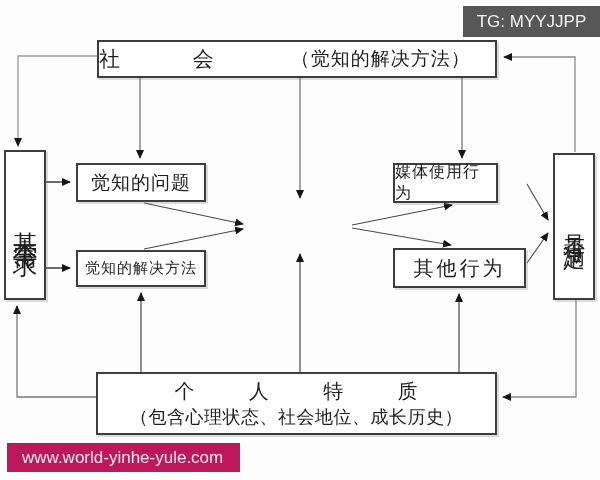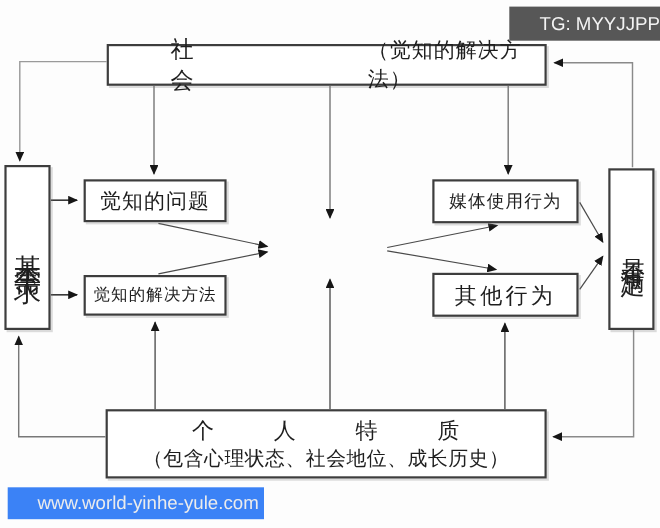--- a/index.html
+++ b/index.html
@@ -11,40 +11,40 @@
   .box{
     position:absolute;box-sizing:border-box;background:#ffffff;
     border:2px solid #3d3d3d;display:flex;align-items:center;justify-content:center;
     box-shadow:2px 2px 0 rgba(120,120,120,0.25);
   }
   .vtext{
     writing-mode:vertical-rl;text-orientation:upright;letter-spacing:7px;
     font-size:25px;line-height:1;
   }
   .node-society{left:97px;top:40px;width:400px;height:38px;}
-  .society-row{display:flex;align-items:center;width:100%;padding-left:56px;box-sizing:border-box;}
+  .society-row{display:flex;align-items:center;width:100%;box-sizing:border-box;}
   .society-label{font-size:21px;word-spacing:64px;letter-spacing:1px;}
   .society-note{font-size:19px;margin-left:76px;letter-spacing:1px;}
   .node-basic-needs{left:4px;top:150px;width:42px;height:150px;}
   .node-problems{left:76px;top:163px;width:130px;height:39px;font-size:19px;letter-spacing:1px;}
   .node-solutions{left:76px;top:250px;width:130px;height:37px;font-size:15px;letter-spacing:1px;}
   .node-motivation{left:248px;top:203px;width:103px;height:45px;font-size:29px;letter-spacing:5px;}
-  .node-media{left:393px;top:163px;width:133px;height:40px;font-size:16px;letter-spacing:1px;}
+  .node-media{left:393px;top:163px;width:105px;height:40px;font-size:16px;letter-spacing:1px;}
   .node-other{left:393px;top:248px;width:133px;height:40px;font-size:20px;letter-spacing:3px;}
   .node-satisfaction{left:553px;top:153px;width:42px;height:147px;}
   .node-satisfaction .vtext{font-size:22px;letter-spacing:5px;}
   .node-traits{left:96px;top:372px;width:401px;height:63px;flex-direction:column;gap:0;}
   .traits-title{font-size:20px;word-spacing:46px;letter-spacing:1px;}
   .traits-note{font-size:18px;letter-spacing:0.5px;}
   .overlay{
     position:absolute;display:flex;align-items:center;
     font-family:"Liberation Sans","DejaVu Sans",sans-serif;color:#f3f3f3;
   }
-  .tg-badge{left:463px;top:6px;width:137px;height:31px;background:#575757;justify-content:flex-end;font-size:17px;}
-  .watermark{left:7px;top:443px;width:233px;height:29px;background:#3b82f6;padding-left:27px;box-sizing:border-box;font-size:17px;color:#ececec;}
+  .tg-badge{left:463px;top:6px;width:137px;height:31px;background:#575757;justify-content:center;font-size:17px;}
+  .watermark{left:7px;top:443px;width:233px;height:29px;background:#be185d;padding-left:15px;box-sizing:border-box;font-size:17px;color:#ececec;}
 </style>
 </head>
 <body>
 
 <div id="canvas">
 
   <svg id="connectors" viewBox="0 0 600 480" xmlns="http://www.w3.org/2000/svg">
     <defs>
       <marker id="arr" markerUnits="userSpaceOnUse" markerWidth="10" markerHeight="8" refX="8" refY="4" orient="auto">
         <path d="M0,0 L9,4 L0,8 Z" fill="#161616"></path>

